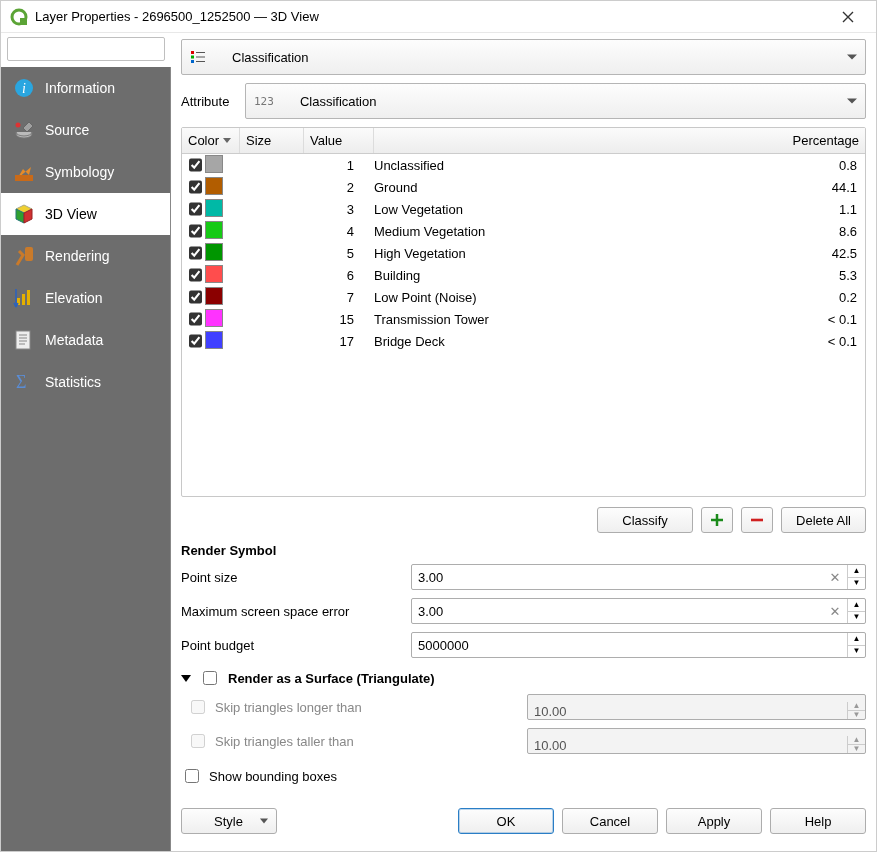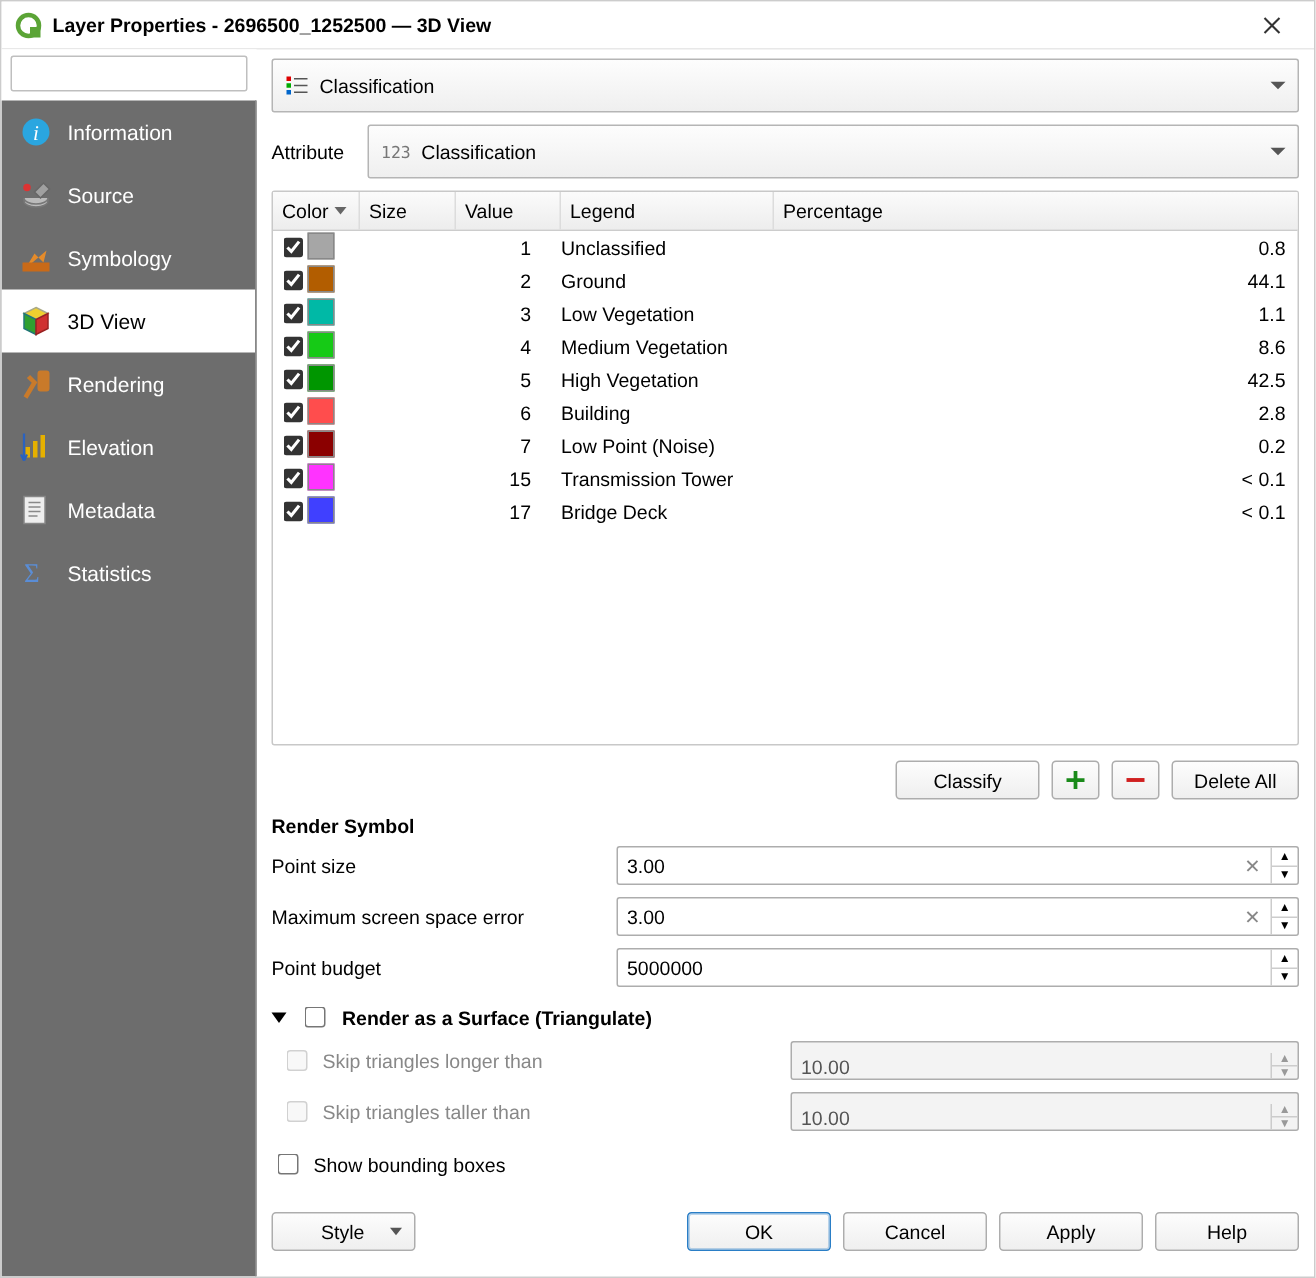--- a/index.html
+++ b/index.html
@@ -23,21 +23,21 @@
     align-items: center;
     padding: 0 8px;
     border-bottom: 1px solid #e8e8e8;
     background: #fff;
   }
   .titlebar .qgis-logo {
     width: 20px; height: 20px;
     margin-right: 6px;
     display: inline-flex; align-items: center; justify-content: center;
   }
-  .titlebar .title { flex: 1; font-size: 13px; font-weight: bold; }
+  .titlebar .title { flex: 1; font-size: 13px; }
   .titlebar .close {
     width: 40px; height: 28px;
     display: flex; align-items: center; justify-content: center;
     font-size: 14px;
     color: #333;
   }
   
   .main {
     flex: 1;
     display: flex;
@@ -94,21 +94,21 @@
   .content {
     flex: 1;
     display: flex;
     flex-direction: column;
     padding: 6px 10px 10px 10px;
     min-width: 0;
   }
   .dropdown {
     display: flex;
     align-items: center;
-    gap: 7px;
+    gap: 26px;
     border: 1px solid #b5b5b5;
     border-radius: 2px;
     background: linear-gradient(#fdfdfd,#efefef);
     padding: 16px 8px;
     height: 36px;
     position: relative;
   }
   .dropdown .caret {
     position: absolute; right: 8px; top: 50%;
     transform: translateY(-50%);
@@ -144,21 +144,21 @@
     width: 0;height:0;
     border-left:4px solid transparent;
     border-right:4px solid transparent;
     border-top:5px solid #666;
     margin-left:4px;
   }
   .col-color { width: 58px; }
   .col-size { width: 64px; }
   .col-value { width: 70px; }
   .col-legend { width: 142px; }
-  .col-pct { flex: 1; text-align: left;}
+  .col-pct { flex: 1; text-align: left; justify-content: flex-end;}
   .tbody { flex:1; overflow:auto; }
   .tr { display:flex; align-items:center; height:22px; padding-left:3px;}
   .td { font-size: 13px; }
   .td-chk { width:20px; display:flex; align-items:center; justify-content:center;}
   .td-swatch { width:35px; }
   .swatch { width:18px; height:18px; display:inline-block; border:1px solid #888;}
   .td-size { width: 64px; }
   .td-value { width: 70px; padding-right:20px; text-align:right;}
   .td-legend { width: 142px; }
   .td-pct { flex:1; text-align:right; padding-right:8px;}
@@ -390,23 +390,20 @@
         <div class="th col-color">
           <span>Color</span>
           <span class="sort"></span>
         </div>
         <div class="th col-size">
             <span>Size</span>
           </div>
         <div class="th col-value">
             <span>Value</span>
           </div>
-        <div class="th col-legend">
-            <span>Legend</span>
-          </div>
         <div class="th col-pct">
             <span>Percentage</span>
           </div>
       </div>
       <div class="tbody" id="tbody">
           <div class="tr">
             <div class="td td-chk">
               <input type="checkbox" checked="" style="">
             </div>
             <div class="td td-swatch"><span class="swatch" style="background:#a6a6a6"></span></div>
@@ -456,21 +453,21 @@
             <div class="td td-pct">42.5</div>
           </div>
           <div class="tr">
             <div class="td td-chk">
               <input type="checkbox" checked="" style="">
             </div>
             <div class="td td-swatch"><span class="swatch" style="background:#ff4d4d"></span></div>
             <div class="td td-size"></div>
             <div class="td td-value">6</div>
             <div class="td td-legend">Building</div>
-            <div class="td td-pct">2.8</div>
+            <div class="td td-pct">5.3</div>
           </div>
           <div class="tr">
             <div class="td td-chk">
               <input type="checkbox" checked="" style="">
             </div>
             <div class="td td-swatch"><span class="swatch" style="background:#8b0000"></span></div>
             <div class="td td-size"></div>
             <div class="td td-value">7</div>
             <div class="td td-legend">Low Point (Noise)</div>
             <div class="td td-pct">0.2</div>

